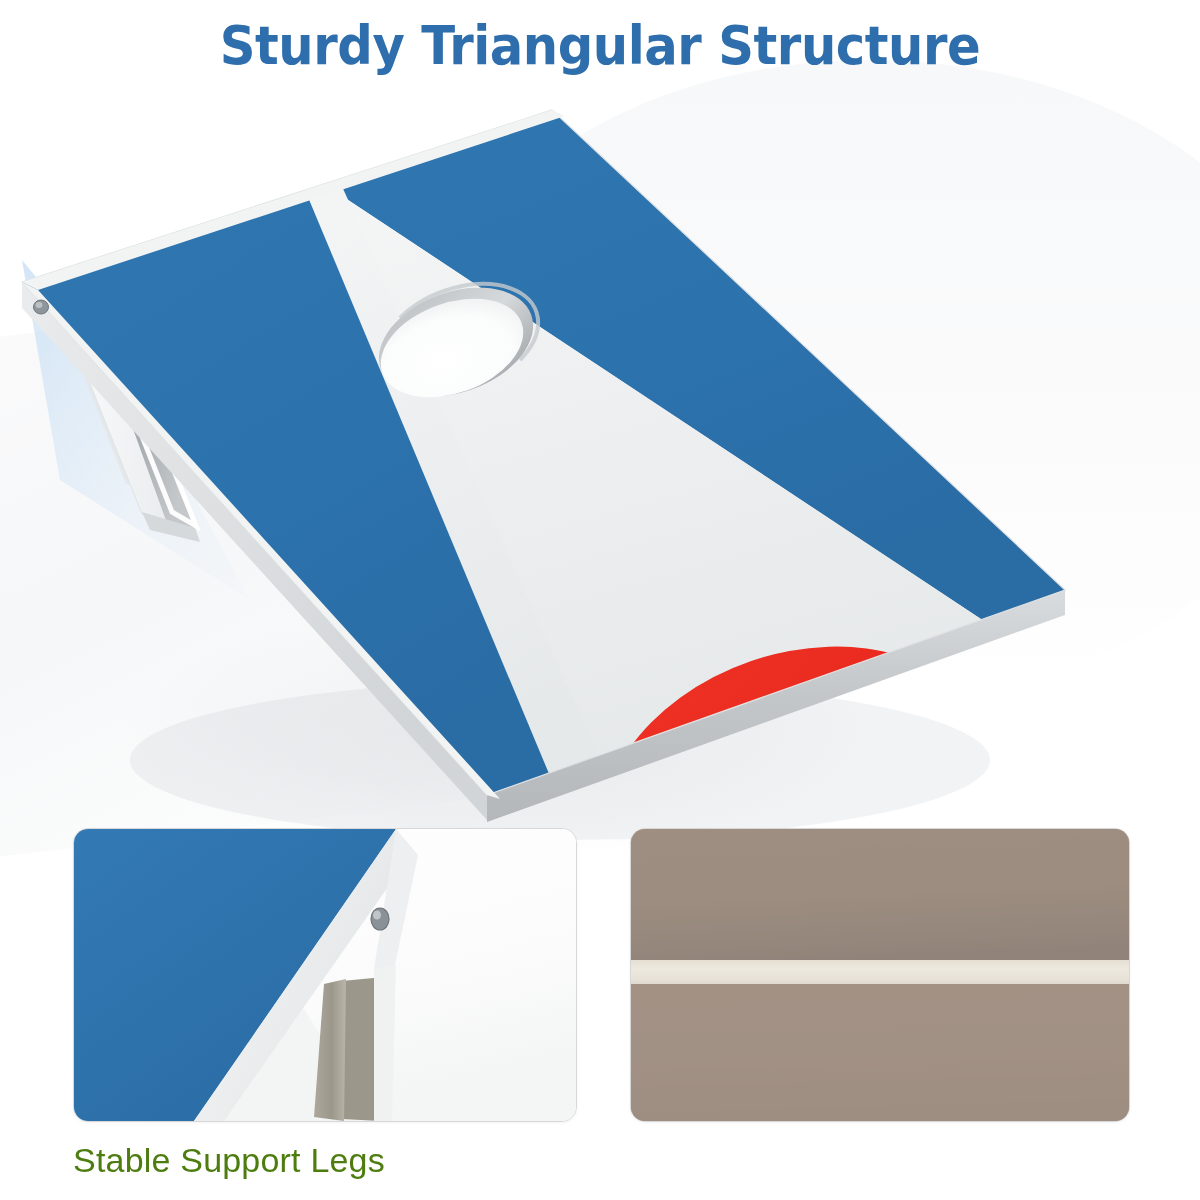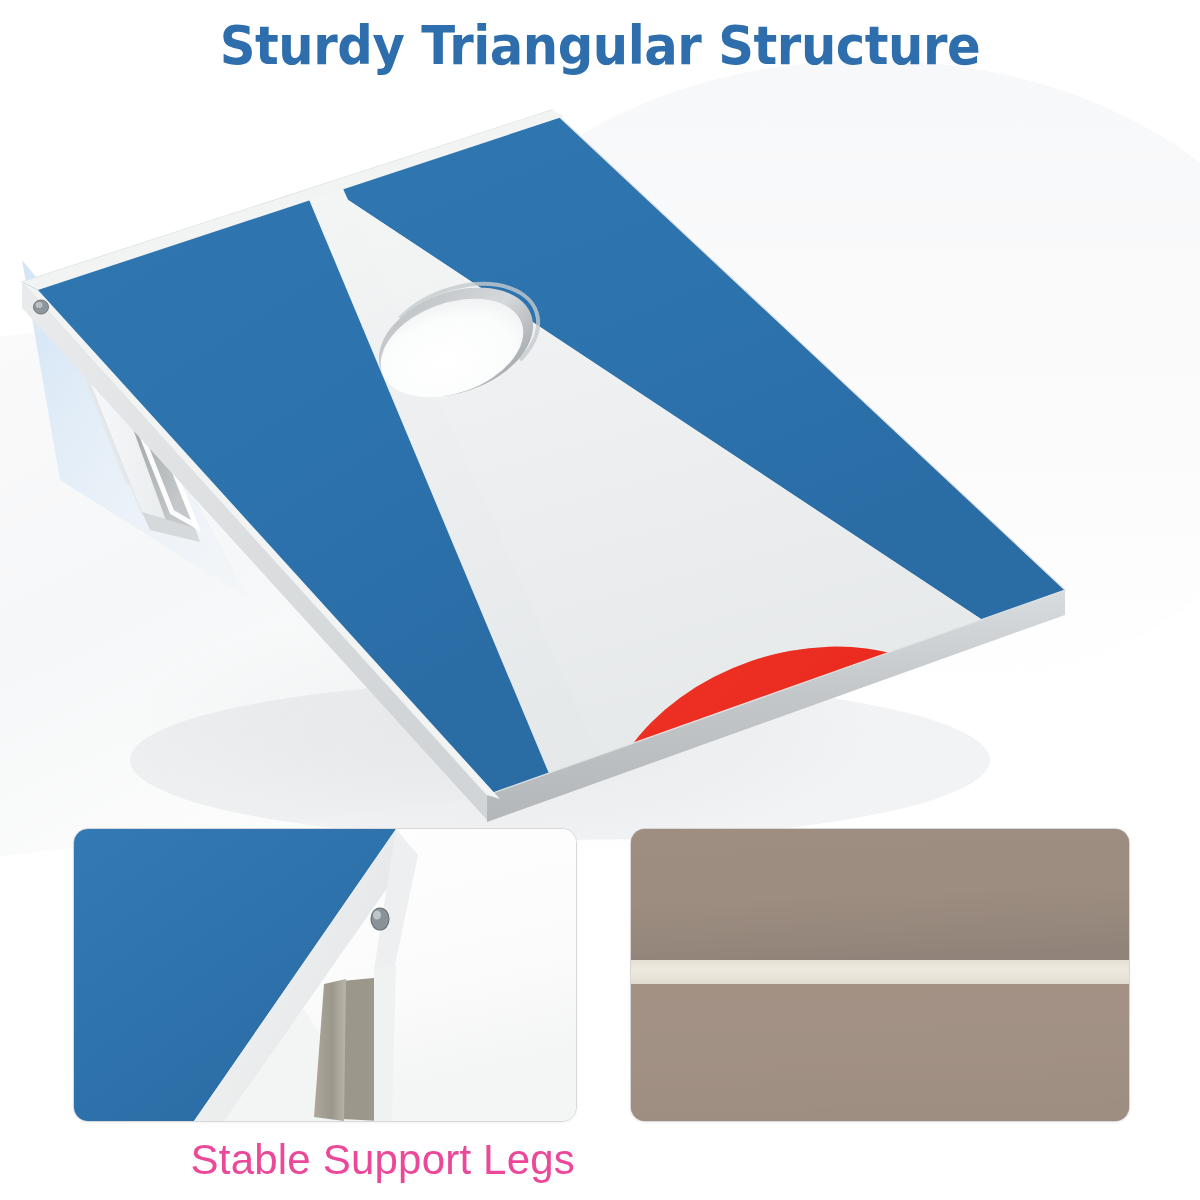--- a/index.html
+++ b/index.html
@@ -61,23 +61,23 @@
     background:#ffffff;
     box-shadow:0 1px 3px rgba(0,0,0,0.05);
   }
   #panel-left{left:73px;width:502px;}
   #panel-right{left:630px;width:498px;}
 
   .caption{
     position:absolute;
     top:1132px;height:56px;
     line-height:56px;
-    font-size:42px;
-    color:#ec4899;
-    text-align:right;
+    font-size:34px;
+    color:#4d7c0f;
+    text-align:left;
     font-family:"Liberation Sans", sans-serif;
     letter-spacing:0.2px;
   }
   #caption-left{left:73px;width:502px;}
   #caption-right{left:630px;width:498px;}
 
   .panel-svg{position:absolute;inset:0;width:100%;height:100%;display:block;}
 </style>
 </head>
 <body>

